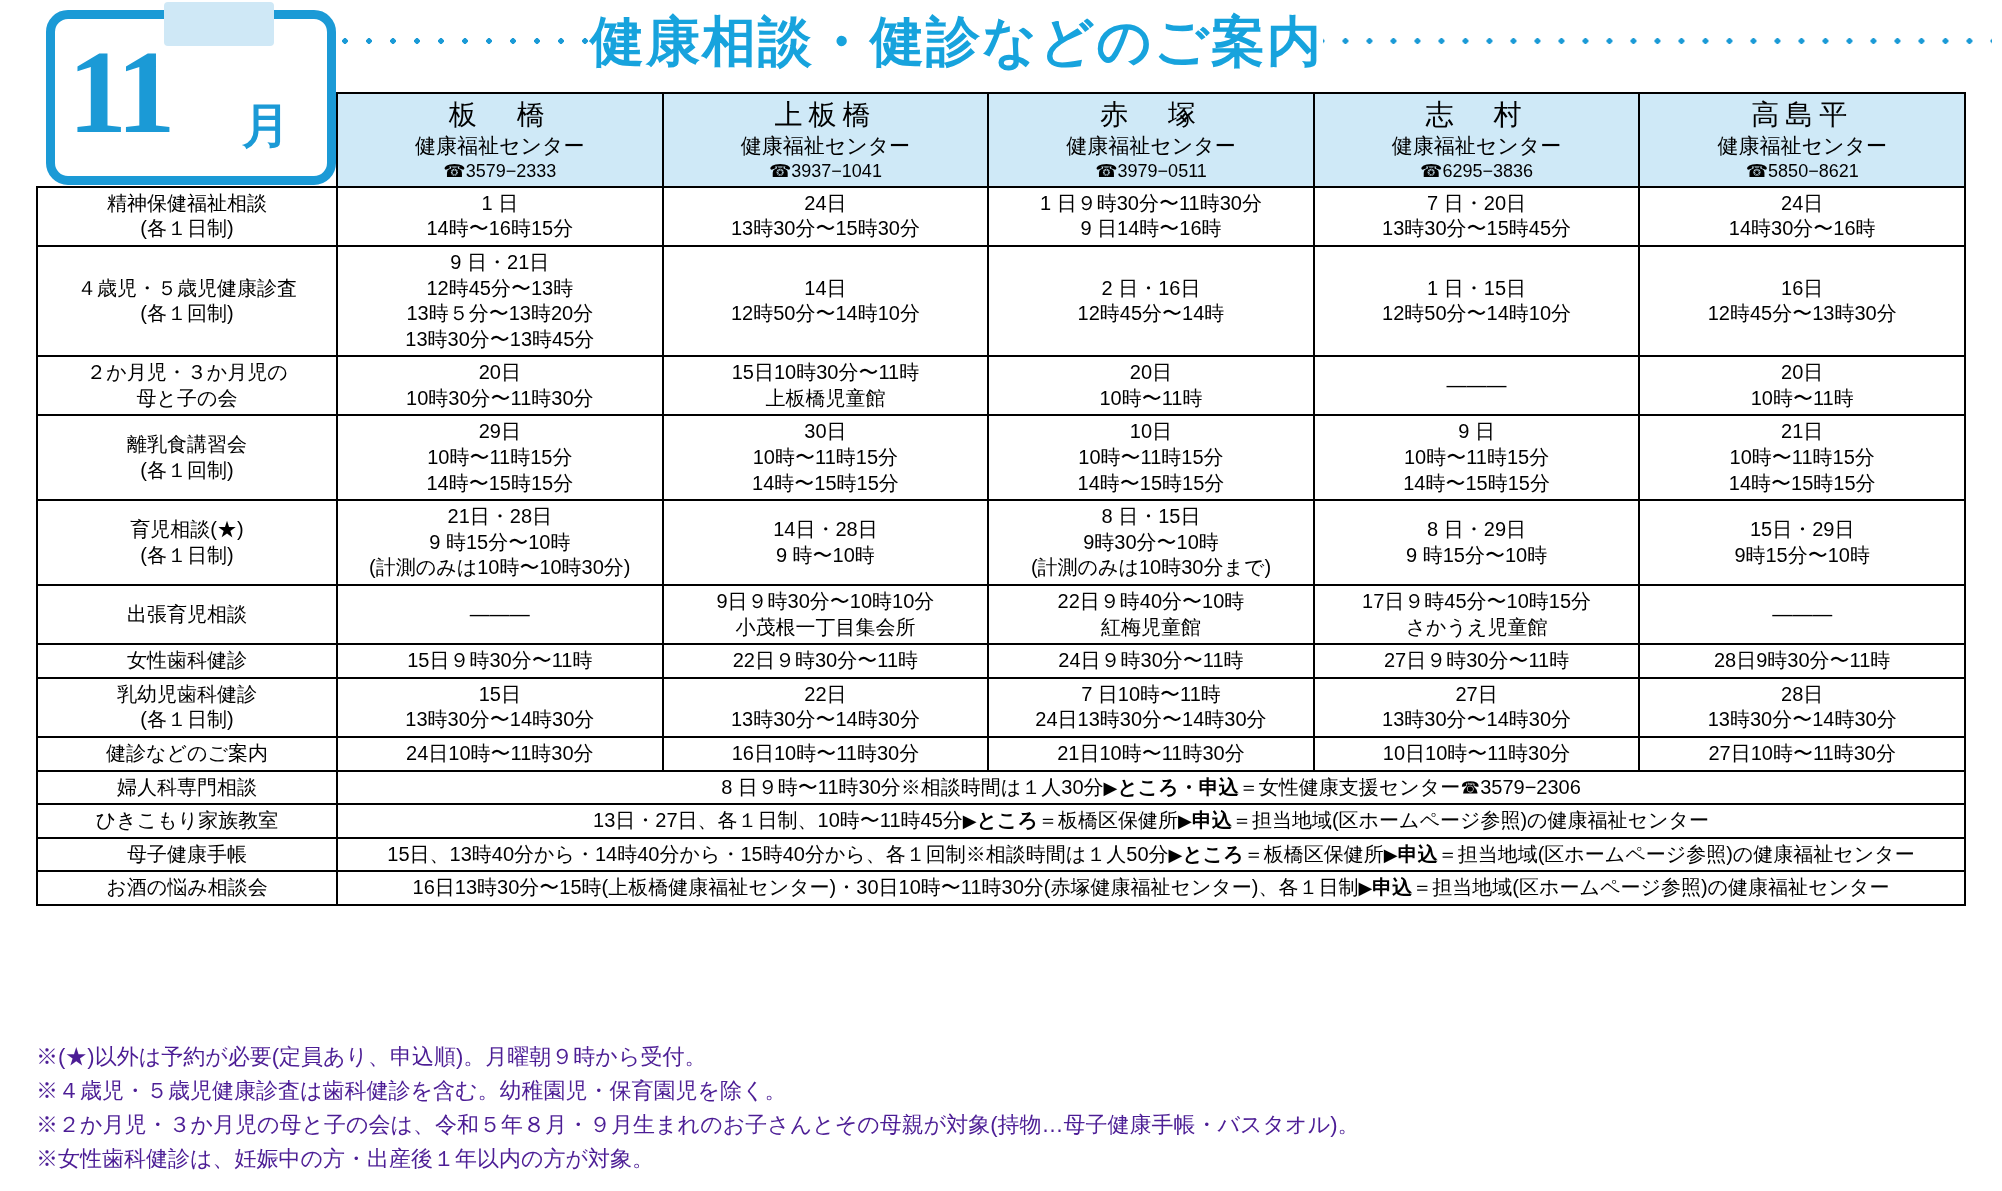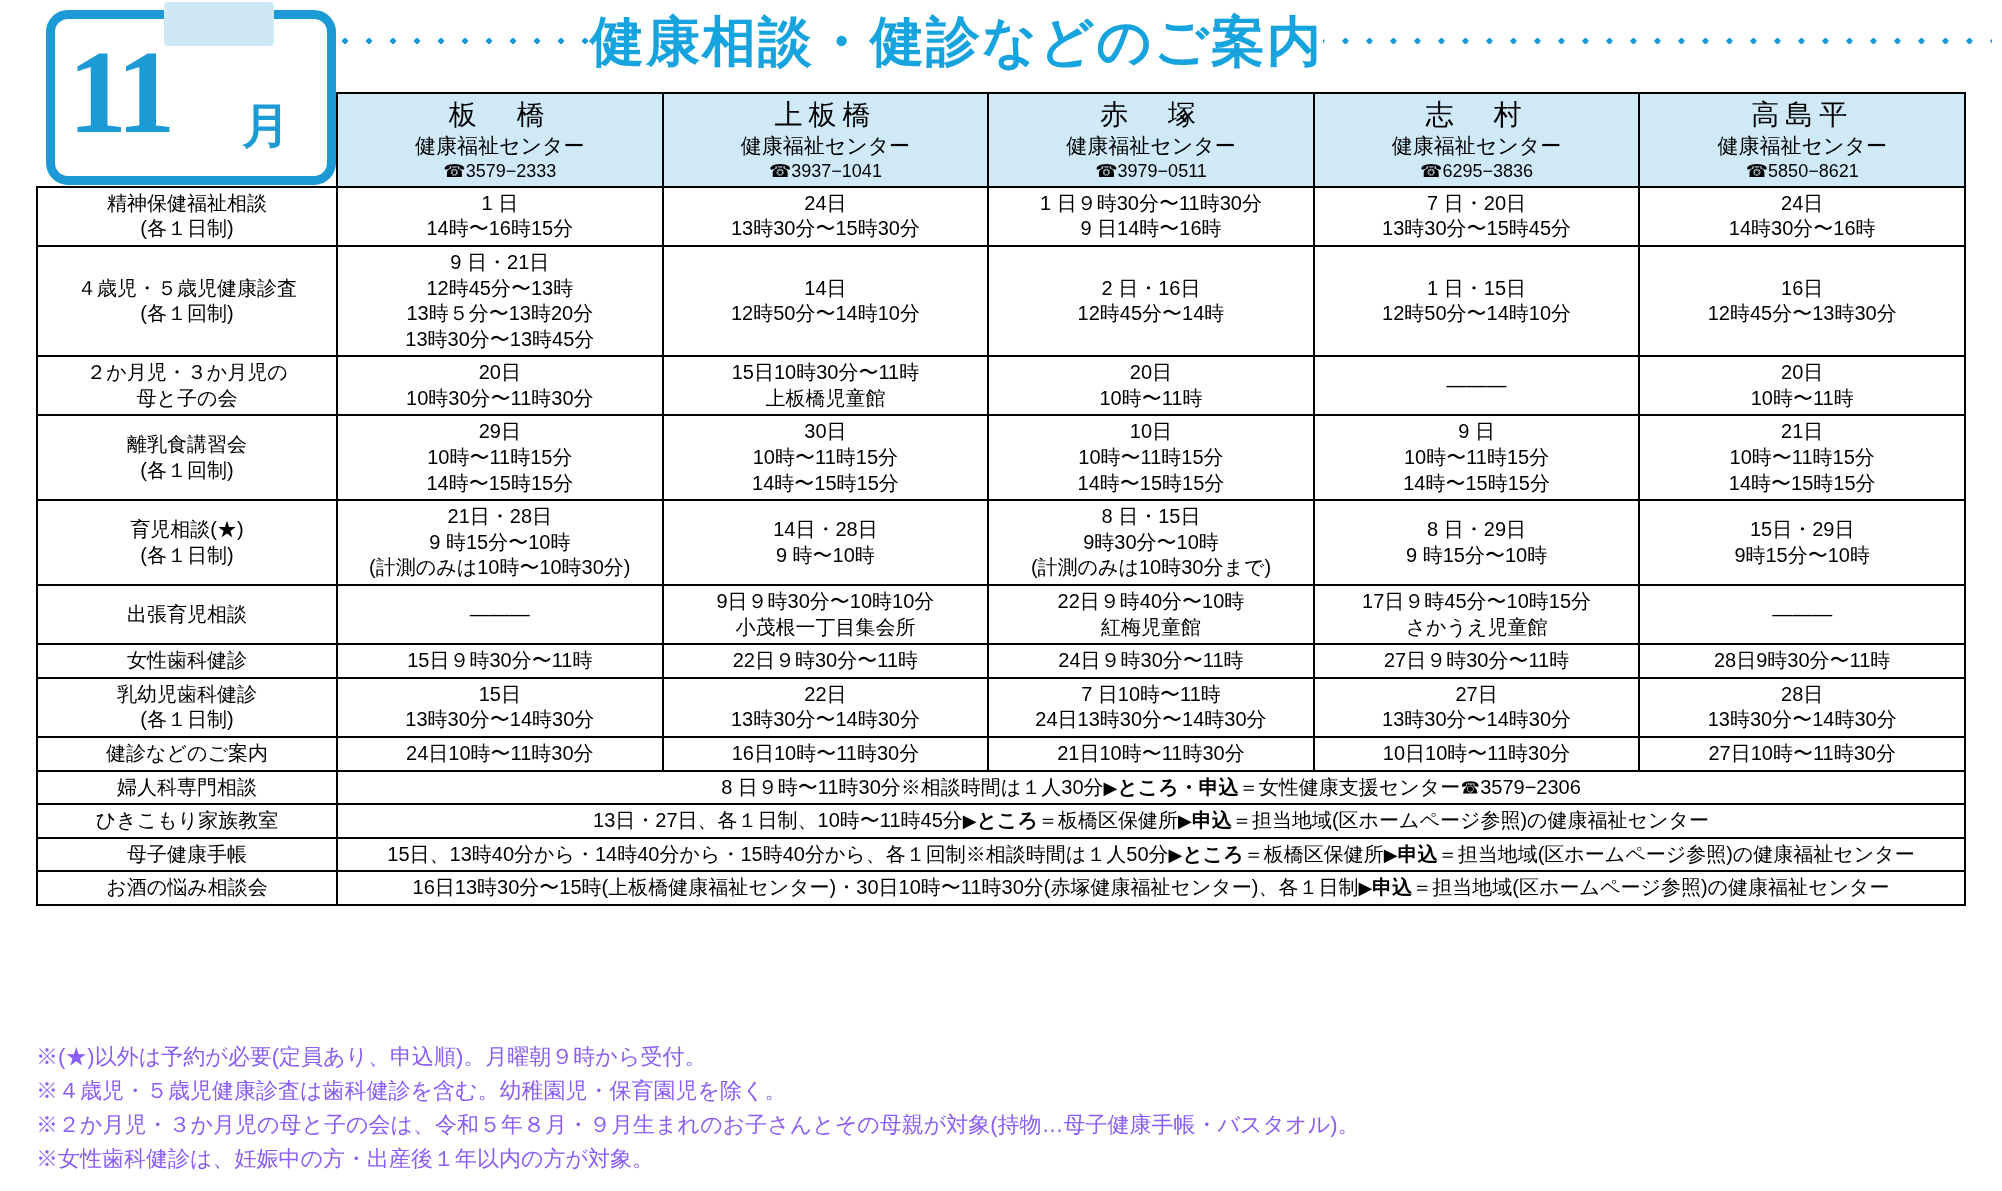--- a/index.html
+++ b/index.html
@@ -138,21 +138,21 @@
   }
   .tri { color: #000; font-size: 18px; }
 
   
   .notes {
     position: absolute;
     left: 36px; top: 1040px;
     width: 1940px;
     font-size: 22px;
     line-height: 1.55;
-    color: #8b5cf6;
+    color: #4c1d95;
   }
   .notes div { white-space: nowrap; }
 </style>
 </head>
 <body>
 
 <div class="page">
 
   <div class="header">
     <div class="month-badge">

